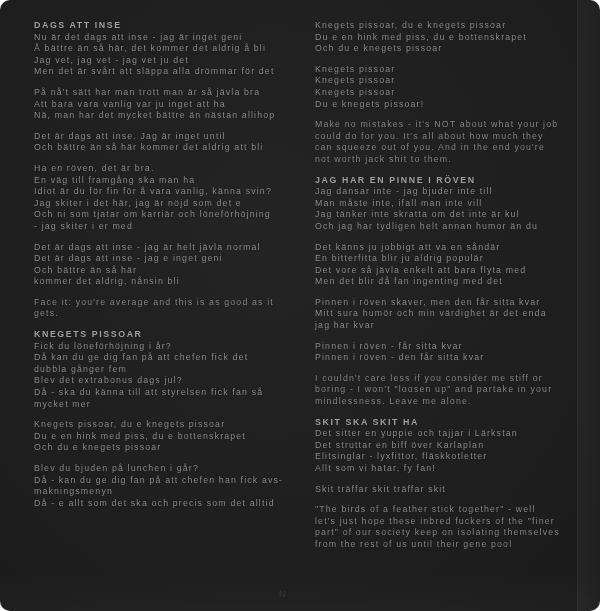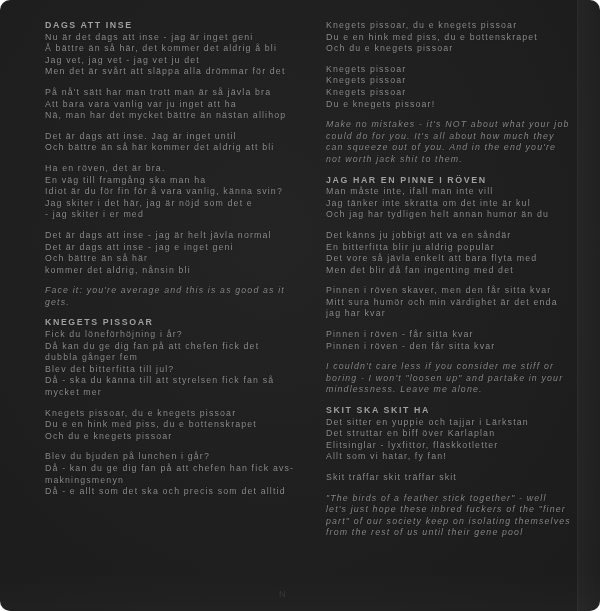--- a/index.html
+++ b/index.html
@@ -56,21 +56,21 @@
     font-size: 9px;
     letter-spacing: 1px;
     color: rgba(255,255,255,0.10);
   }
   .columns {
     position: absolute;
     left: 0; top: 0;
     width: 484px;
     height: 611px;
     display: flex;
-    padding: 20px 8px 0 45px;
+    padding: 20px 8px 0 34px;
     box-sizing: border-box;
   }
   .col {
     width: 281px;
     flex: 0 0 281px;
     overflow: hidden;
   }
   .block {
     margin: 0 0 9px 0;
   }
@@ -81,21 +81,20 @@
     color: #8e8e8e;
     white-space: nowrap;
     text-shadow: 0 0 1px rgba(0,0,0,0.6);
   }
   .line.title {
     color: #a3a3a3;
     letter-spacing: 1.6px;
     font-weight: bold;
   }
   .block.comment .line {
-    font-style: italic;
     color: #898989;
   }
 </style>
 </head>
 <body>
 
 <div class="stage">
   <div class="booklet">
     <div class="columns">
       <div class="col">
@@ -113,38 +112,39 @@
           </div>
           <div class="block lyrics">
             <div class="line">Det är dags att inse. Jag är inget until</div>
             <div class="line">Och bättre än så här kommer det aldrig att bli</div>
           </div>
           <div class="block lyrics">
             <div class="line">Ha en röven, det är bra.</div>
             <div class="line">En väg till framgång ska man ha</div>
             <div class="line">Idiot är du för fin för å vara vanlig, känna svin?</div>
             <div class="line">Jag skiter i det här, jag är nöjd som det e</div>
+            <div class="line">Och ni som tjatar om karriär och löneförhöjning</div>
             <div class="line">- jag skiter i er med</div>
           </div>
           <div class="block lyrics">
             <div class="line">Det är dags att inse - jag är helt jävla normal</div>
             <div class="line">Det är dags att inse - jag e inget geni</div>
             <div class="line">Och bättre än så här</div>
             <div class="line">kommer det aldrig, nånsin bli</div>
           </div>
           <div class="block comment">
             <div class="line">Face it: you're average and this is as good as it</div>
             <div class="line">gets.</div>
           </div>
           <div class="block lyrics">
             <div class="line title">KNEGETS PISSOAR</div>
             <div class="line">Fick du löneförhöjning i år?</div>
             <div class="line">Då kan du ge dig fan på att chefen fick det</div>
             <div class="line">dubbla gånger fem</div>
-            <div class="line">Blev det bitterfitta till jul?</div>
+            <div class="line">Blev det extrabonus dags jul?</div>
             <div class="line">Då - ska du känna till att styrelsen fick fan så</div>
             <div class="line">mycket mer</div>
           </div>
           <div class="block lyrics">
             <div class="line">Knegets pissoar, du e knegets pissoar</div>
             <div class="line">Du e en hink med piss, du e bottenskrapet</div>
             <div class="line">Och du e knegets pissoar</div>
           </div>
           <div class="block lyrics">
             <div class="line">Blev du bjuden på lunchen  i går?</div>
@@ -166,20 +166,21 @@
             <div class="line">Du e knegets pissoar!</div>
           </div>
           <div class="block comment">
             <div class="line">Make no mistakes - it's NOT about what your job</div>
             <div class="line">could do for you. It's all about how much they</div>
             <div class="line">can squeeze out of you. And in the end you're</div>
             <div class="line">not worth jack shit to them.</div>
           </div>
           <div class="block lyrics">
             <div class="line title">JAG HAR EN PINNE I RÖVEN</div>
+            <div class="line">Jag dansar inte - jag bjuder inte till</div>
             <div class="line">Man måste inte, ifall man inte vill</div>
             <div class="line">Jag tänker inte skratta om det inte är kul</div>
             <div class="line">Och jag har tydligen helt annan humor än du</div>
           </div>
           <div class="block lyrics">
             <div class="line">Det känns ju jobbigt att va en såndär</div>
             <div class="line">En bitterfitta blir ju aldrig populär</div>
             <div class="line">Det vore så jävla enkelt att bara flyta med</div>
             <div class="line">Men det blir då fan ingenting med det</div>
           </div>

